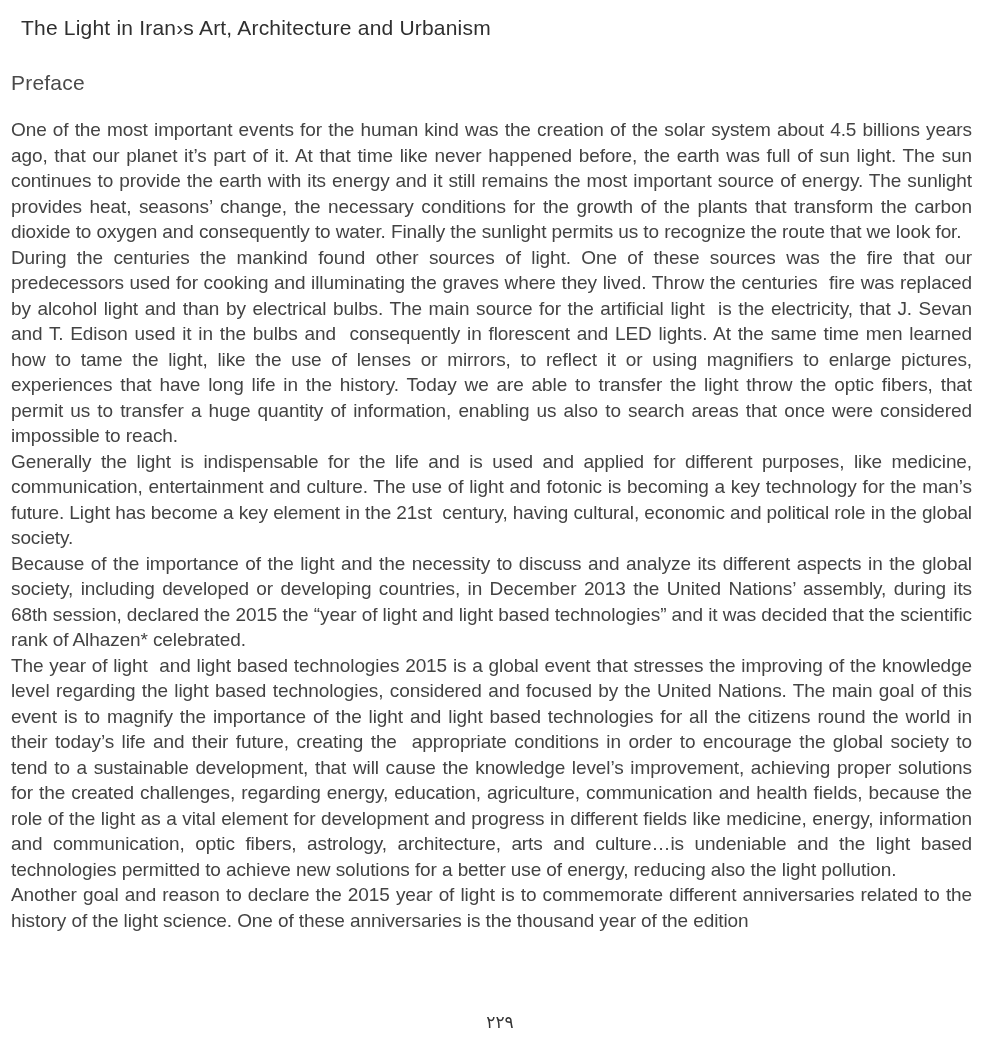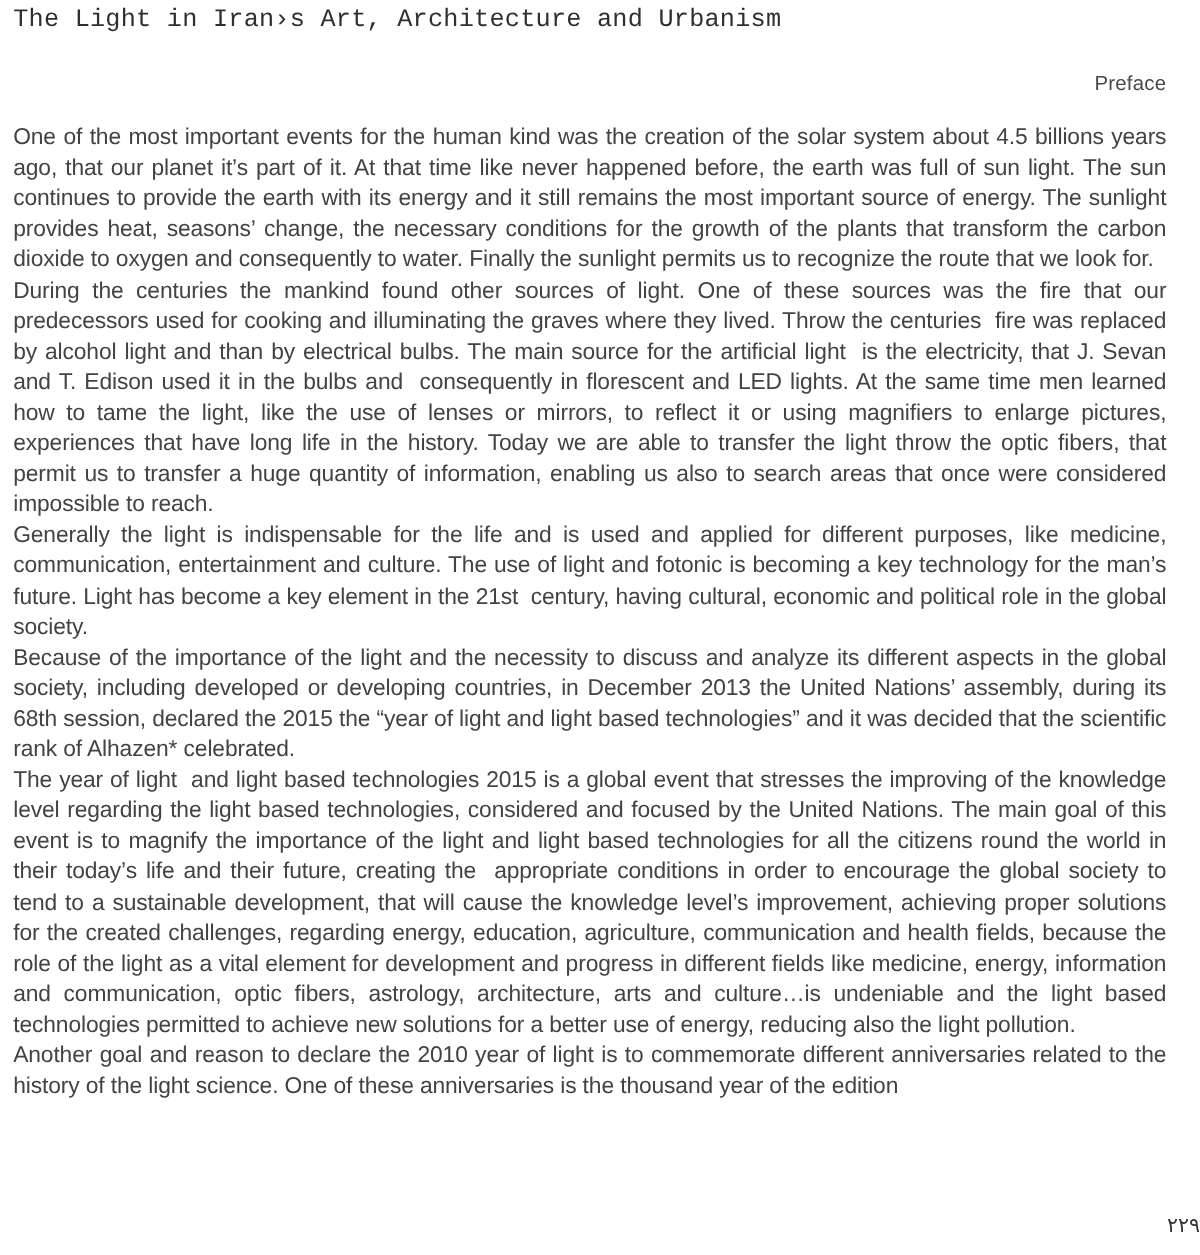--- a/index.html
+++ b/index.html
@@ -10,73 +10,72 @@
   .page {
     position: relative;
     width: 1000px;
     height: 1046px;
     background: #ffffff;
     box-sizing: border-box;
     padding: 6px 28px 0 11px;
     overflow: hidden;
   }
   .doc-title {
-    margin: 0;
-    font-family: Liberation Mono, monospace;
+    margin: 10px;
+    font-family: Liberation Sans, sans-serif;
     font-size: 21px;
     font-weight: 400;
     color: #2f2f2f;
     letter-spacing: 0.2px;
   }
   .section-heading {
     margin: 31px 0 0 0;
     font-family: "Liberation Sans", sans-serif;
-    font-size: 17px;
+    font-size: 21px;
     font-weight: 400;
     color: #4a4a4a;
     letter-spacing: 0.2px;
-    text-align: right;
   }
   .body-text {
     margin-top: 22px;
     font-family: "Liberation Sans", sans-serif;
     font-size: 19px;
     line-height: 25.5px;
     color: #434343;
     text-align: justify;
     letter-spacing: -0.1px;
   }
   .body-text p {
     margin: 0;
     padding: 0;
     white-space: pre-wrap;
   }
   .page-number {
     position: absolute;
     left: 0;
     right: 0;
     bottom: 14px;
-    text-align: right;
+    text-align: center;
     font-family: "DejaVu Sans", sans-serif;
     font-size: 17px;
     color: #333333;
     margin-top: 17px;
   }
 </style>
 </head>
 <body>
 
 <div class="page">
   <h1 class="doc-title">The Light in Iran›s Art, Architecture and Urbanism</h1>
 
   <h2 class="section-heading">Preface</h2>
 
   <div class="body-text">
     <p>One of the most important events for the human kind was the creation of the solar system about 4.5 billions years ago, that our planet it’s part of it. At that time like never happened before, the earth was full of sun light. The sun continues to provide the earth with its energy and it still remains the most important source of energy. The sunlight provides heat, seasons’ change, the necessary conditions for the growth of the plants that transform the carbon dioxide to oxygen and consequently to water. Finally the sunlight permits us to recognize the route that we look for.</p>
     <p>During the centuries the mankind found other sources of light. One of these sources was the fire that our predecessors used for cooking and illuminating the graves where they lived. Throw the centuries  fire was replaced by alcohol light and than by electrical bulbs. The main source for the artificial light  is the electricity, that J. Sevan and T. Edison used it in the bulbs and  consequently in florescent and LED lights. At the same time men learned how to tame the light, like the use of lenses or mirrors, to reflect it or using magnifiers to enlarge pictures, experiences that have long life in the history. Today we are able to transfer the light throw the optic fibers, that permit us to transfer a huge quantity of information, enabling us also to search areas that once were considered impossible to reach.</p>
     <p>Generally the light is indispensable for the life and is used and applied for different purposes, like medicine, communication, entertainment and culture. The use of light and fotonic is becoming a key technology for the man’s future. Light has become a key element in the 21st  century, having cultural, economic and political role in the global society.</p>
     <p>Because of the importance of the light and the necessity to discuss and analyze its different aspects in the global society, including developed or developing countries, in December 2013 the United Nations’ assembly, during its 68th session, declared the 2015 the “year of light and light based technologies” and it was decided that the scientific rank of Alhazen* celebrated.</p>
     <p>The year of light  and light based technologies 2015 is a global event that stresses the improving of the knowledge level regarding the light based technologies, considered and focused by the United Nations. The main goal of this event is to magnify the importance of the light and light based technologies for all the citizens round the world in their today’s life and their future, creating the  appropriate conditions in order to encourage the global society to tend to a sustainable development, that will cause the knowledge level’s improvement, achieving proper solutions for the created challenges, regarding energy, education, agriculture, communication and health fields, because the role of the light as a vital element for development and progress in different fields like medicine, energy, information and communication, optic fibers, astrology, architecture, arts and culture…is undeniable and the light based technologies permitted to achieve new solutions for a better use of energy, reducing also the light pollution.</p>
-    <p>Another goal and reason to declare the 2010 year of light is to commemorate different anniversaries related to the history of the light science. One of these anniversaries is the thousand year of the edition</p>
+    <p>Another goal and reason to declare the 2015 year of light is to commemorate different anniversaries related to the history of the light science. One of these anniversaries is the thousand year of the edition</p>
   </div>
 
   <div class="page-number">٢٢٩</div>
 </div>
 
 </body></html>

